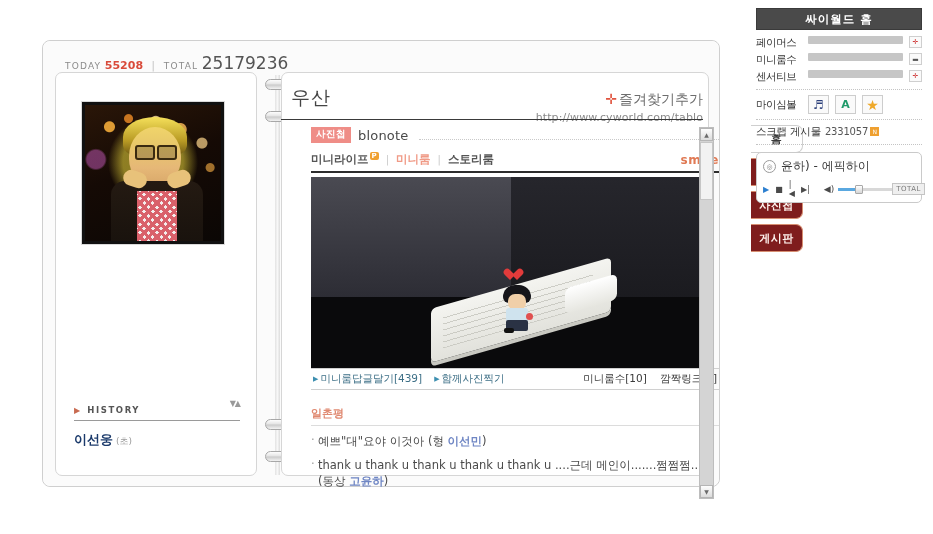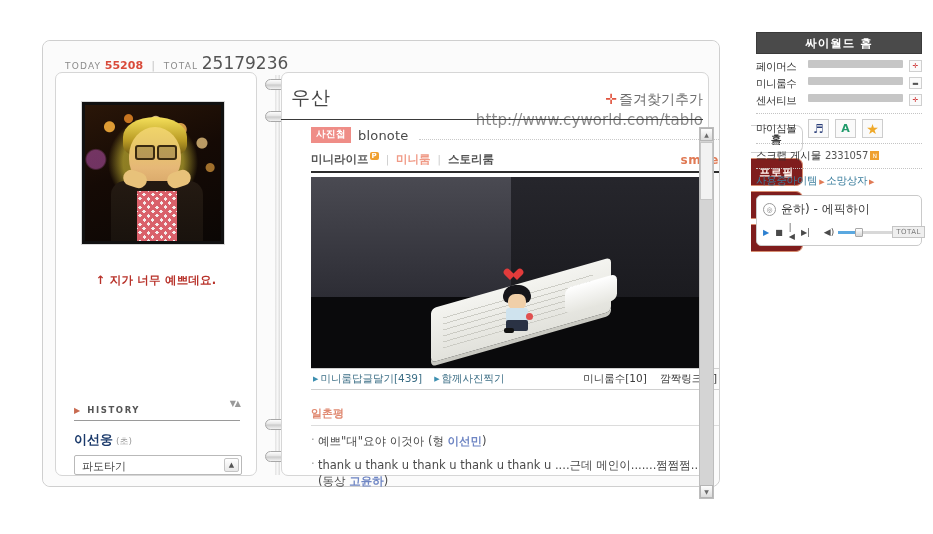--- a/index.html
+++ b/index.html
@@ -165,21 +165,21 @@
   }
   .title-main {
     position: absolute; left: 248px; top: 44px;
     font-size: 19px; color: #444; letter-spacing: 1px;
   }
   .topright {
     position: absolute; right: 16px; top: 50px; text-align: right;
   }
   .fav { font-size: 14px; color: #6d6d6d; }
   .fav .plus { color: #e0543f; font-weight: bold; margin-right: 2px; }
-  .urltxt { font-size: 15px; color: #8a8a8a; margin-top: 2px; letter-spacing: .1px; }
+  .urltxt { font-size: 11px; color: #8a8a8a; margin-top: 2px; letter-spacing: .1px; }
   .hr-top {
     position: absolute; left: 238px; right: 16px; top: 78px;
     border-top: 1px solid #3a3a3a; height: 0;
   }
 
   
   .tabs { position: absolute; left: 708px; top: 84px; width: 52px; }
   .tab {
     width: 52px; height: 28px; margin-bottom: 5px;
     border: 1px solid #d78f72;
@@ -336,21 +336,21 @@
     border: 1px solid #b5b5b5; text-align: center; font-size: 6px; color: #6a6a6a; line-height: 11px;
   }
   .vsb .arw.up { top: 0; }
   .vsb .arw.dn { bottom: 0; }
   .vsb .thumb {
     position: absolute; left: 0; top: 14px; width: 13px; height: 58px;
     background: #f2f2f2; border: 1px solid #c6c6c6;
   }
 
   
-  .cypanel { position: absolute; left: 756px; top: 32px; width: 166px; }
+  .cypanel { position: absolute; left: 756px; top: 8px; width: 166px; }
   .cy-head {
     height: 22px; background: #4a4a4a; border: 1px solid #3a3a3a;
     color: #fff; font-size: 11.5px; font-weight: bold;
     display: flex; align-items: center; justify-content: center; letter-spacing: 1px;
   }
   .stats { margin-top: 6px; }
   .stat { display: flex; align-items: flex-start; margin-bottom: 3px; font-family: Liberation Mono, monospace; }
   .stat .lbl { width: 52px; font-size: 10.5px; color: #333; letter-spacing: -.4px; }
   .stat .track {
     flex: 1; height: 8px; background: #c6c6c6; border-radius: 1px; overflow: hidden; margin-right: 6px;
@@ -427,36 +427,31 @@
         <div class="photo-frame">
           <div class="photo">
             <div class="hair"></div>
             <div class="head"></div>
             <div class="glasses"></div>
             <div class="body"></div>
             <div class="shirt"></div>
             <div class="hands"></div>
           </div>
         </div>
-        <div class="caption">↑ 지가 너무 예쁘데요.</div>
 
         <div class="history-bar">
           <span class="arrow">▶</span>
           <span class="htxt">HISTORY</span>
           <span class="caret">▼▲</span>
         </div>
 
         <div class="owner">
           <span>이선웅</span><span class="rank">(초)</span>
         </div>
 
-        <div class="wave-select">
-          <span class="val">파도타기</span>
-          <span class="btn">▲</span>
-        </div>
       </div>
 
       <div class="rings">
         <div class="spine"></div>
         <div class="ring" style="top:4px"></div>
         <div class="ring" style="top:36px"></div>
         <div class="ring" style="top:344px"></div>
         <div class="ring" style="top:376px"></div>
       </div>
 
@@ -577,23 +572,20 @@
     </div>
 
     <div class="dotline"></div>
 
     <div class="kv">
       <span>스크랩 게시물</span><span class="num">2331057</span><span class="nbadge">N</span>
     </div>
 
     <div class="dotline"></div>
 
-    <div class="links">
-      <span>사용중아이템</span><span class="ar">▶</span><span>소망상자</span><span class="ar">▶</span>
-    </div>
 
     <div class="player">
       <div class="song">
         <span class="cd">◎</span>
         <span>윤하) - 에픽하이</span>
       </div>
       <div class="ctrls">
         <span class="c play">▶</span>
         <span class="c">■</span>
         <span class="c">|◀</span>

